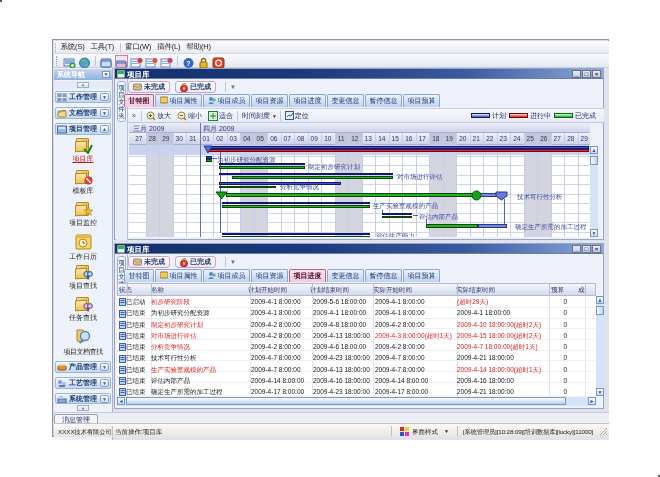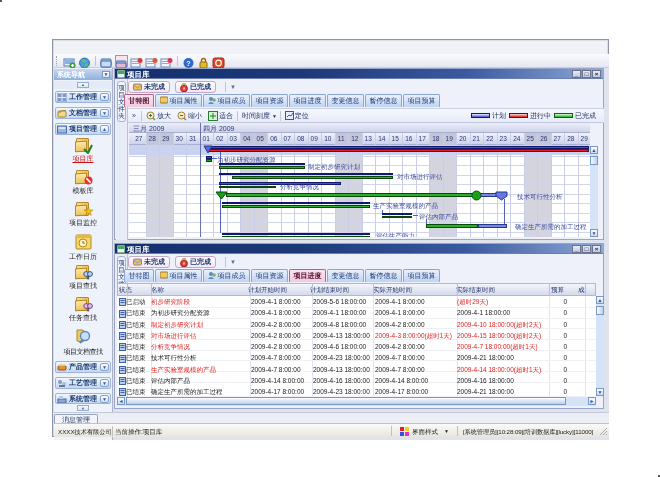--- a/index.html
+++ b/index.html
@@ -48,20 +48,29 @@
 .tabs{position:absolute;display:flex;font-size:7px;}
 .tab{height:13px;line-height:12px;padding:0 3.5px;margin-right:1px;background:linear-gradient(#eaf1fd,#bfd3f2);border:1px solid #8ba5d6;border-bottom:none;border-radius:2px 2px 0 0;color:#1c3a70;white-space:nowrap;}
 .tab.sel{background:linear-gradient(#fbe3ef,#f3cade);border-color:#b06888;color:#500f2f;font-weight:bold;}
 .tab .ticon{display:inline-block;width:8px;height:8px;vertical-align:-1px;margin-right:2px;}
 </style></head>
 <body>
 <div id="page">
     <div class="abs" style="left:0;top:0;width:2px;height:2px;background:#555;"></div>
     <div class="abs" style="left:658px;top:475px;width:2px;height:2px;background:#555;"></div>
 <div id="app">
+  <div id="menubar">
+    <span class="grip"></span>
+    <span class="mi">系统(S)</span>
+        <span class="mi">工具(T)</span>
+        <span class="sep"></span>
+    <span class="mi">窗口(W)</span>
+        <span class="mi">插件(L)</span>
+        <span class="mi">帮助(H)</span>
+  </div>
   <div id="toolbar">
     <span class="grip"></span>
     <span class="tbtn"><svg width="13" height="12">
             <rect x="1" y="2" width="10" height="7" fill="#e8f0fa" stroke="#5878b8"></rect>
             <rect x="2" y="3" width="8" height="4" fill="#88b0e0"></rect>
             <circle cx="9.5" cy="8.5" r="3" fill="#30a030"></circle>
             <rect x="8.8" y="7" width="1.4" height="3" fill="#fff"></rect>
             <rect x="8" y="7.8" width="3" height="1.4" fill="#fff"></rect>
           </svg></span>
     <span class="tbtn"><svg width="13" height="12">

